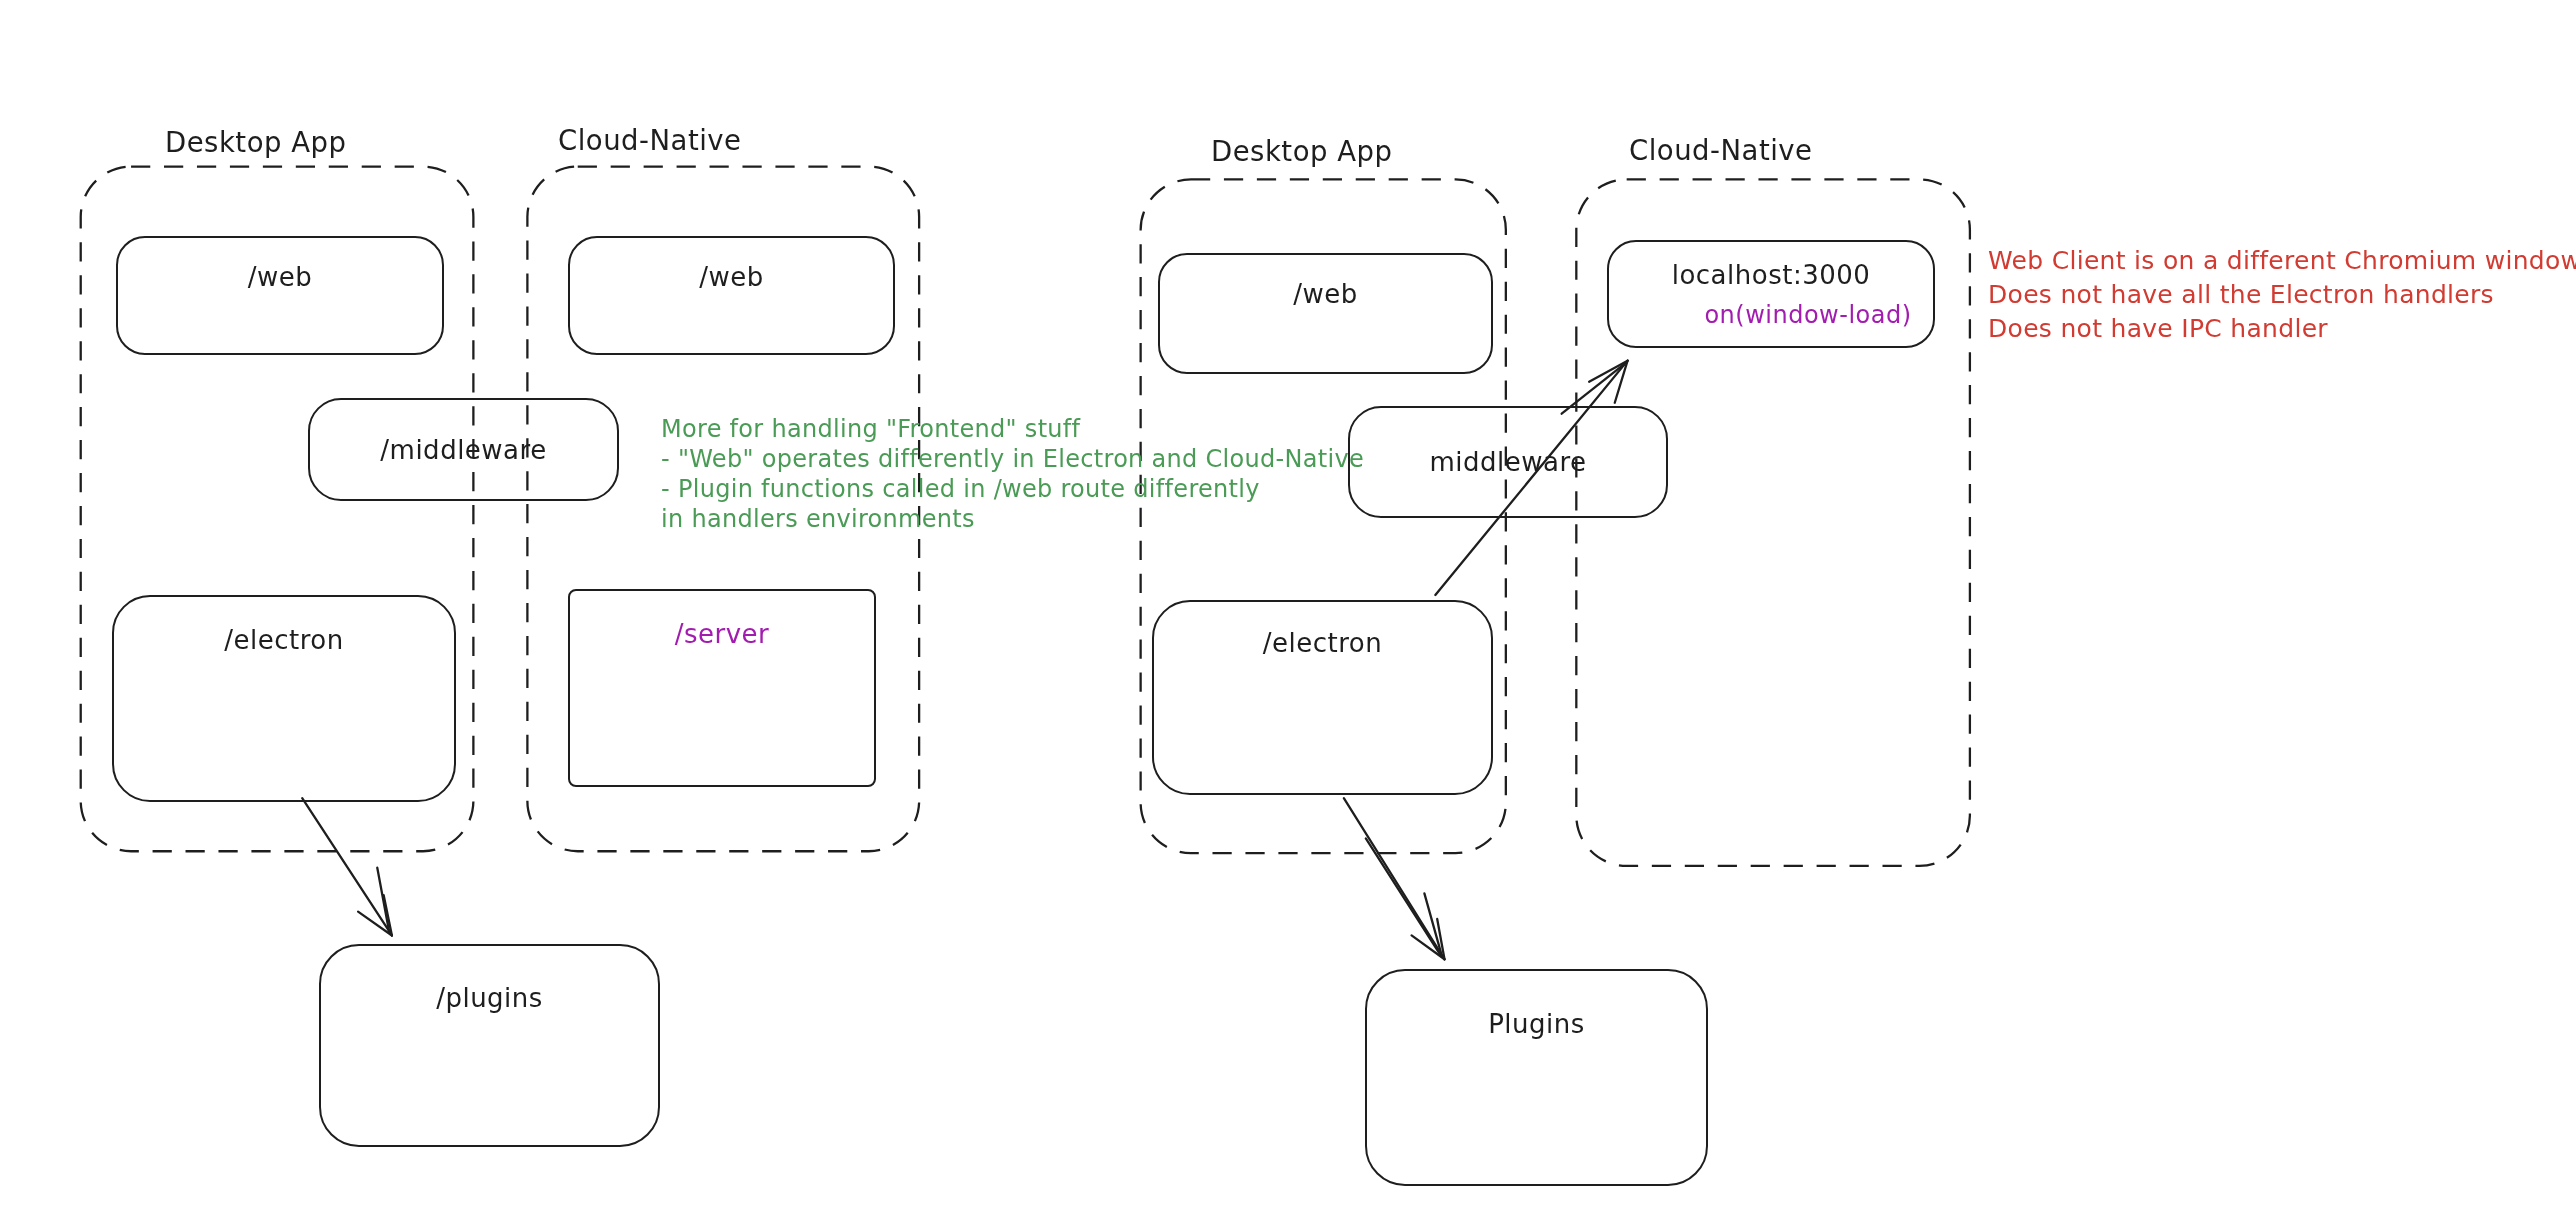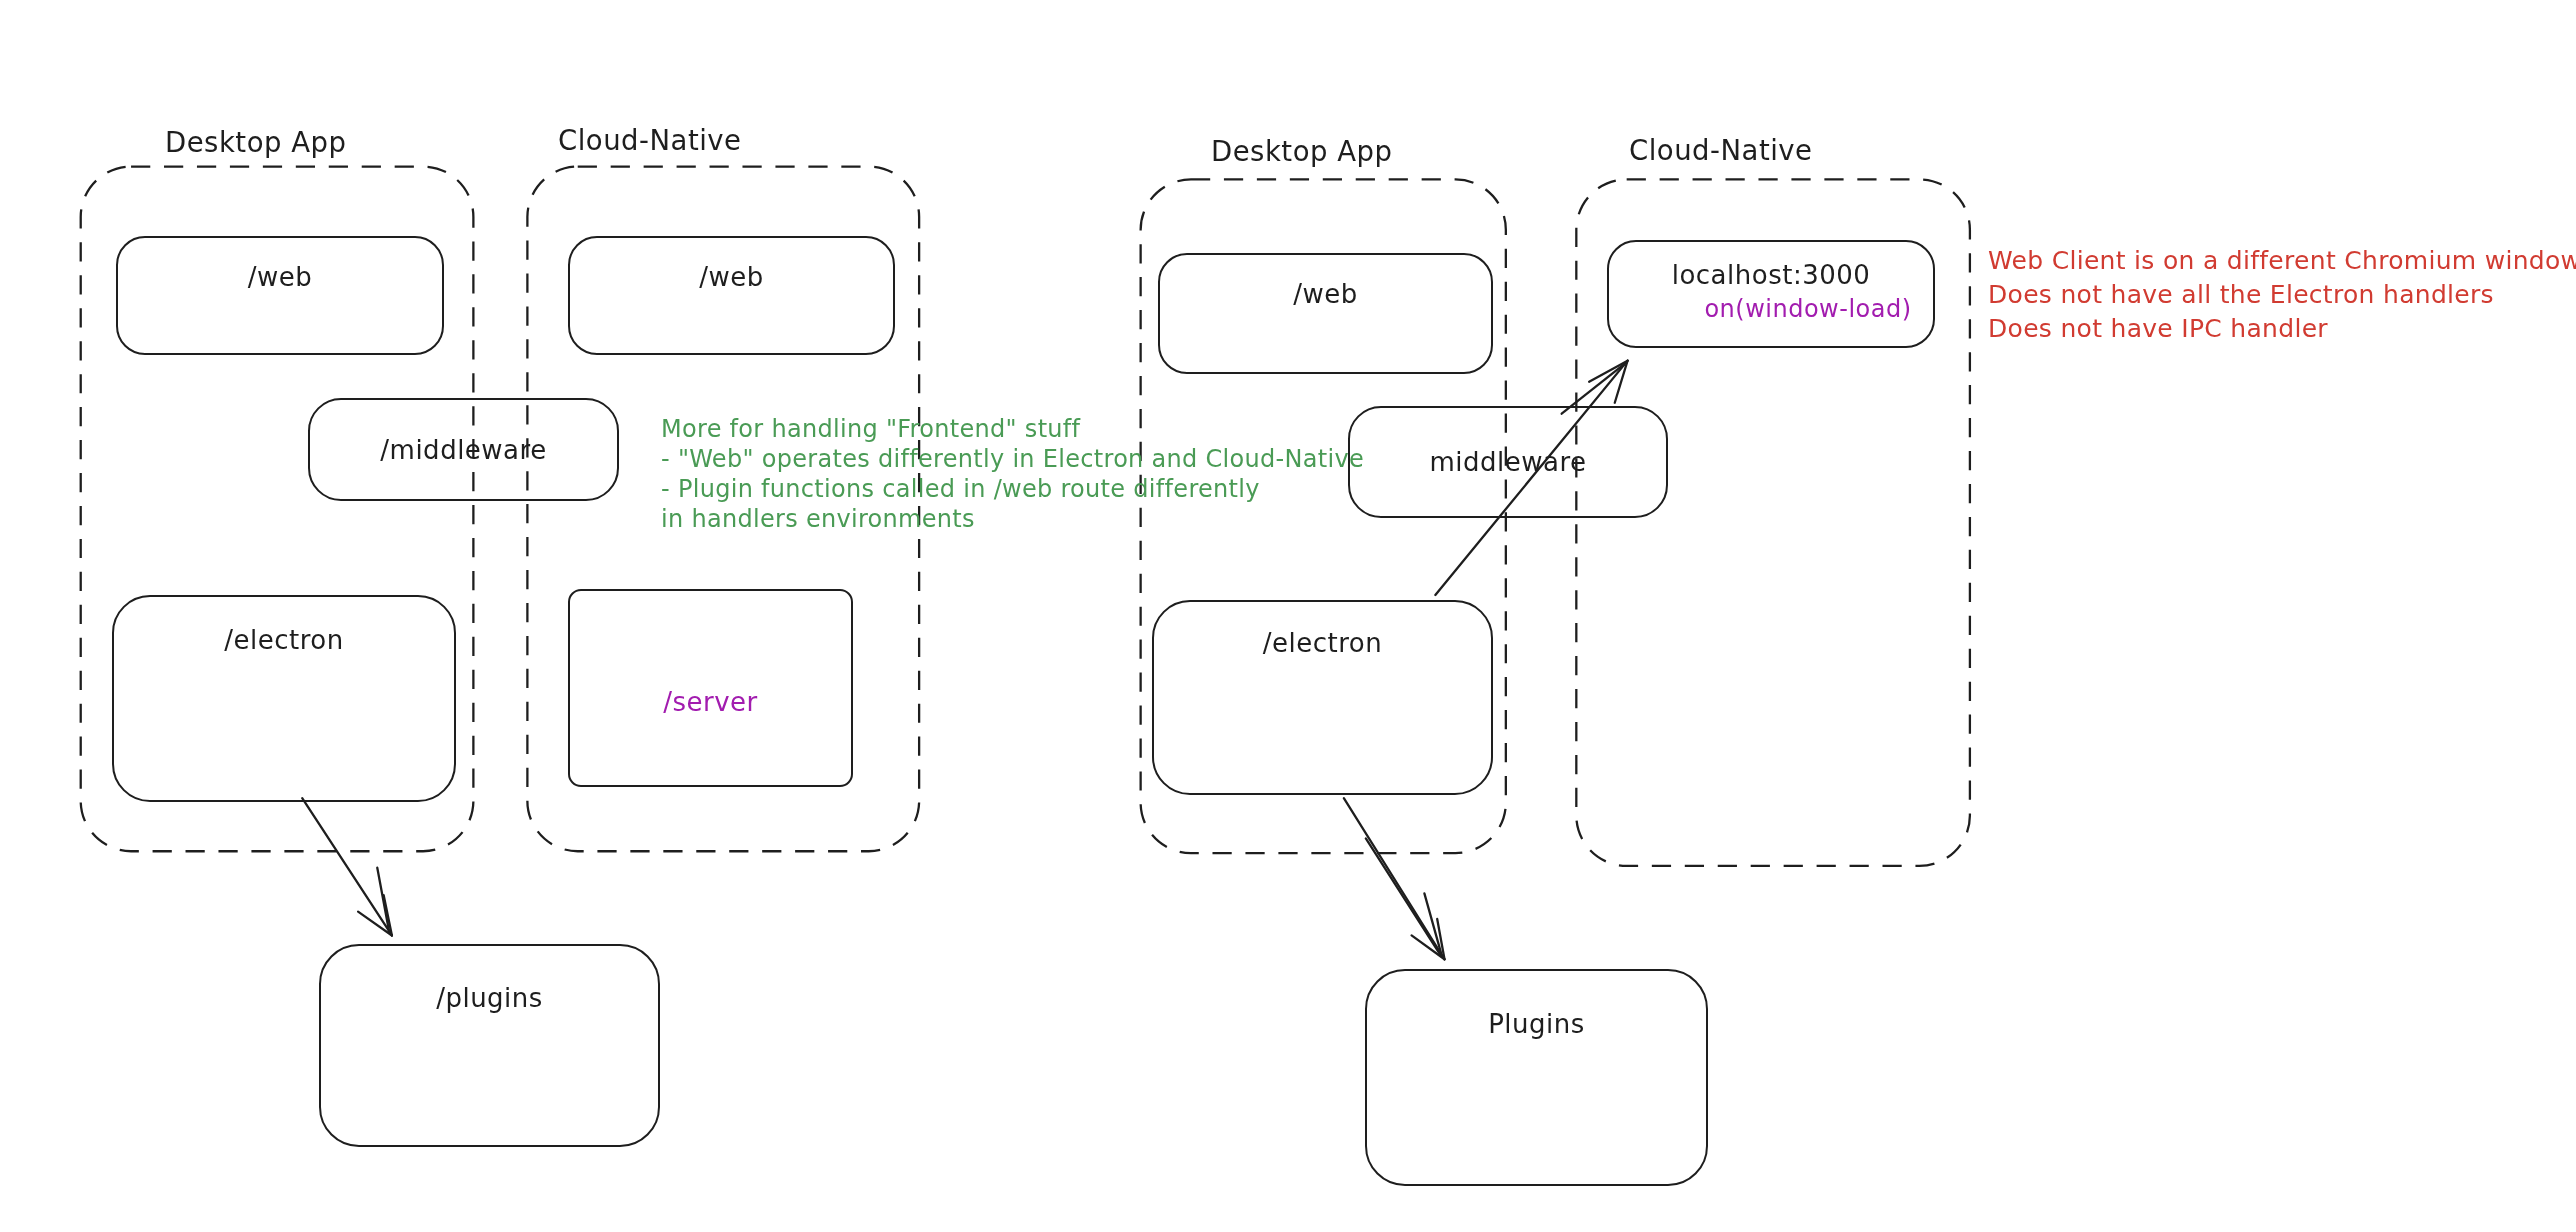--- a/index.html
+++ b/index.html
@@ -54,21 +54,21 @@
   }
   .note-red {
     color: #d13b31;
     font-size: 25px;
     line-height: 34px;
   }
   .localhost-stack {
     display: flex;
     flex-direction: column;
     align-items: center;
-    gap: 5px;
+    gap: 11px;
     padding-top: 18.3px;
     justify-content: space-between;
   }
   .localhost-stack .sub {
     font-size: 24px;
     transform: translateX(37px);
   }
 </style>
 </head>
 <body>
@@ -121,21 +121,21 @@
   </div>
 
   <div class="node center-v" style="left:308px; top:398px; width:311px; height:103px; border-radius:33px;">
     <span class="node-label">/middleware</span>
   </div>
 
   <div class="node" style="left:112px; top:595px; width:344px; height:207px; border-radius:38px; padding-top:27.5px;">
     <span class="node-label">/electron</span>
   </div>
 
-  <div class="node" style="left:568px; top:589px; width:285px; height:198px; border-radius:13px; padding-top:27.5px;align-items:center;">
+  <div class="node" style="left:568px; top:589px; width:308px; height:198px; border-radius:8px; padding-top:27.5px;">
     <span class="node-label red-text">/server</span>
   </div>
 
   <div class="node" style="left:319px; top:944px; width:341px; height:203px; border-radius:40px; padding-top:37px;">
     <span class="node-label">/plugins</span>
   </div>
 
   <div class="note note-green" style="left:661px; top:414px;">
     <div class="note-line">More for handling "Frontend" stuff</div>
     <div class="note-line">- "Web" operates differently in Electron and Cloud-Native</div>

